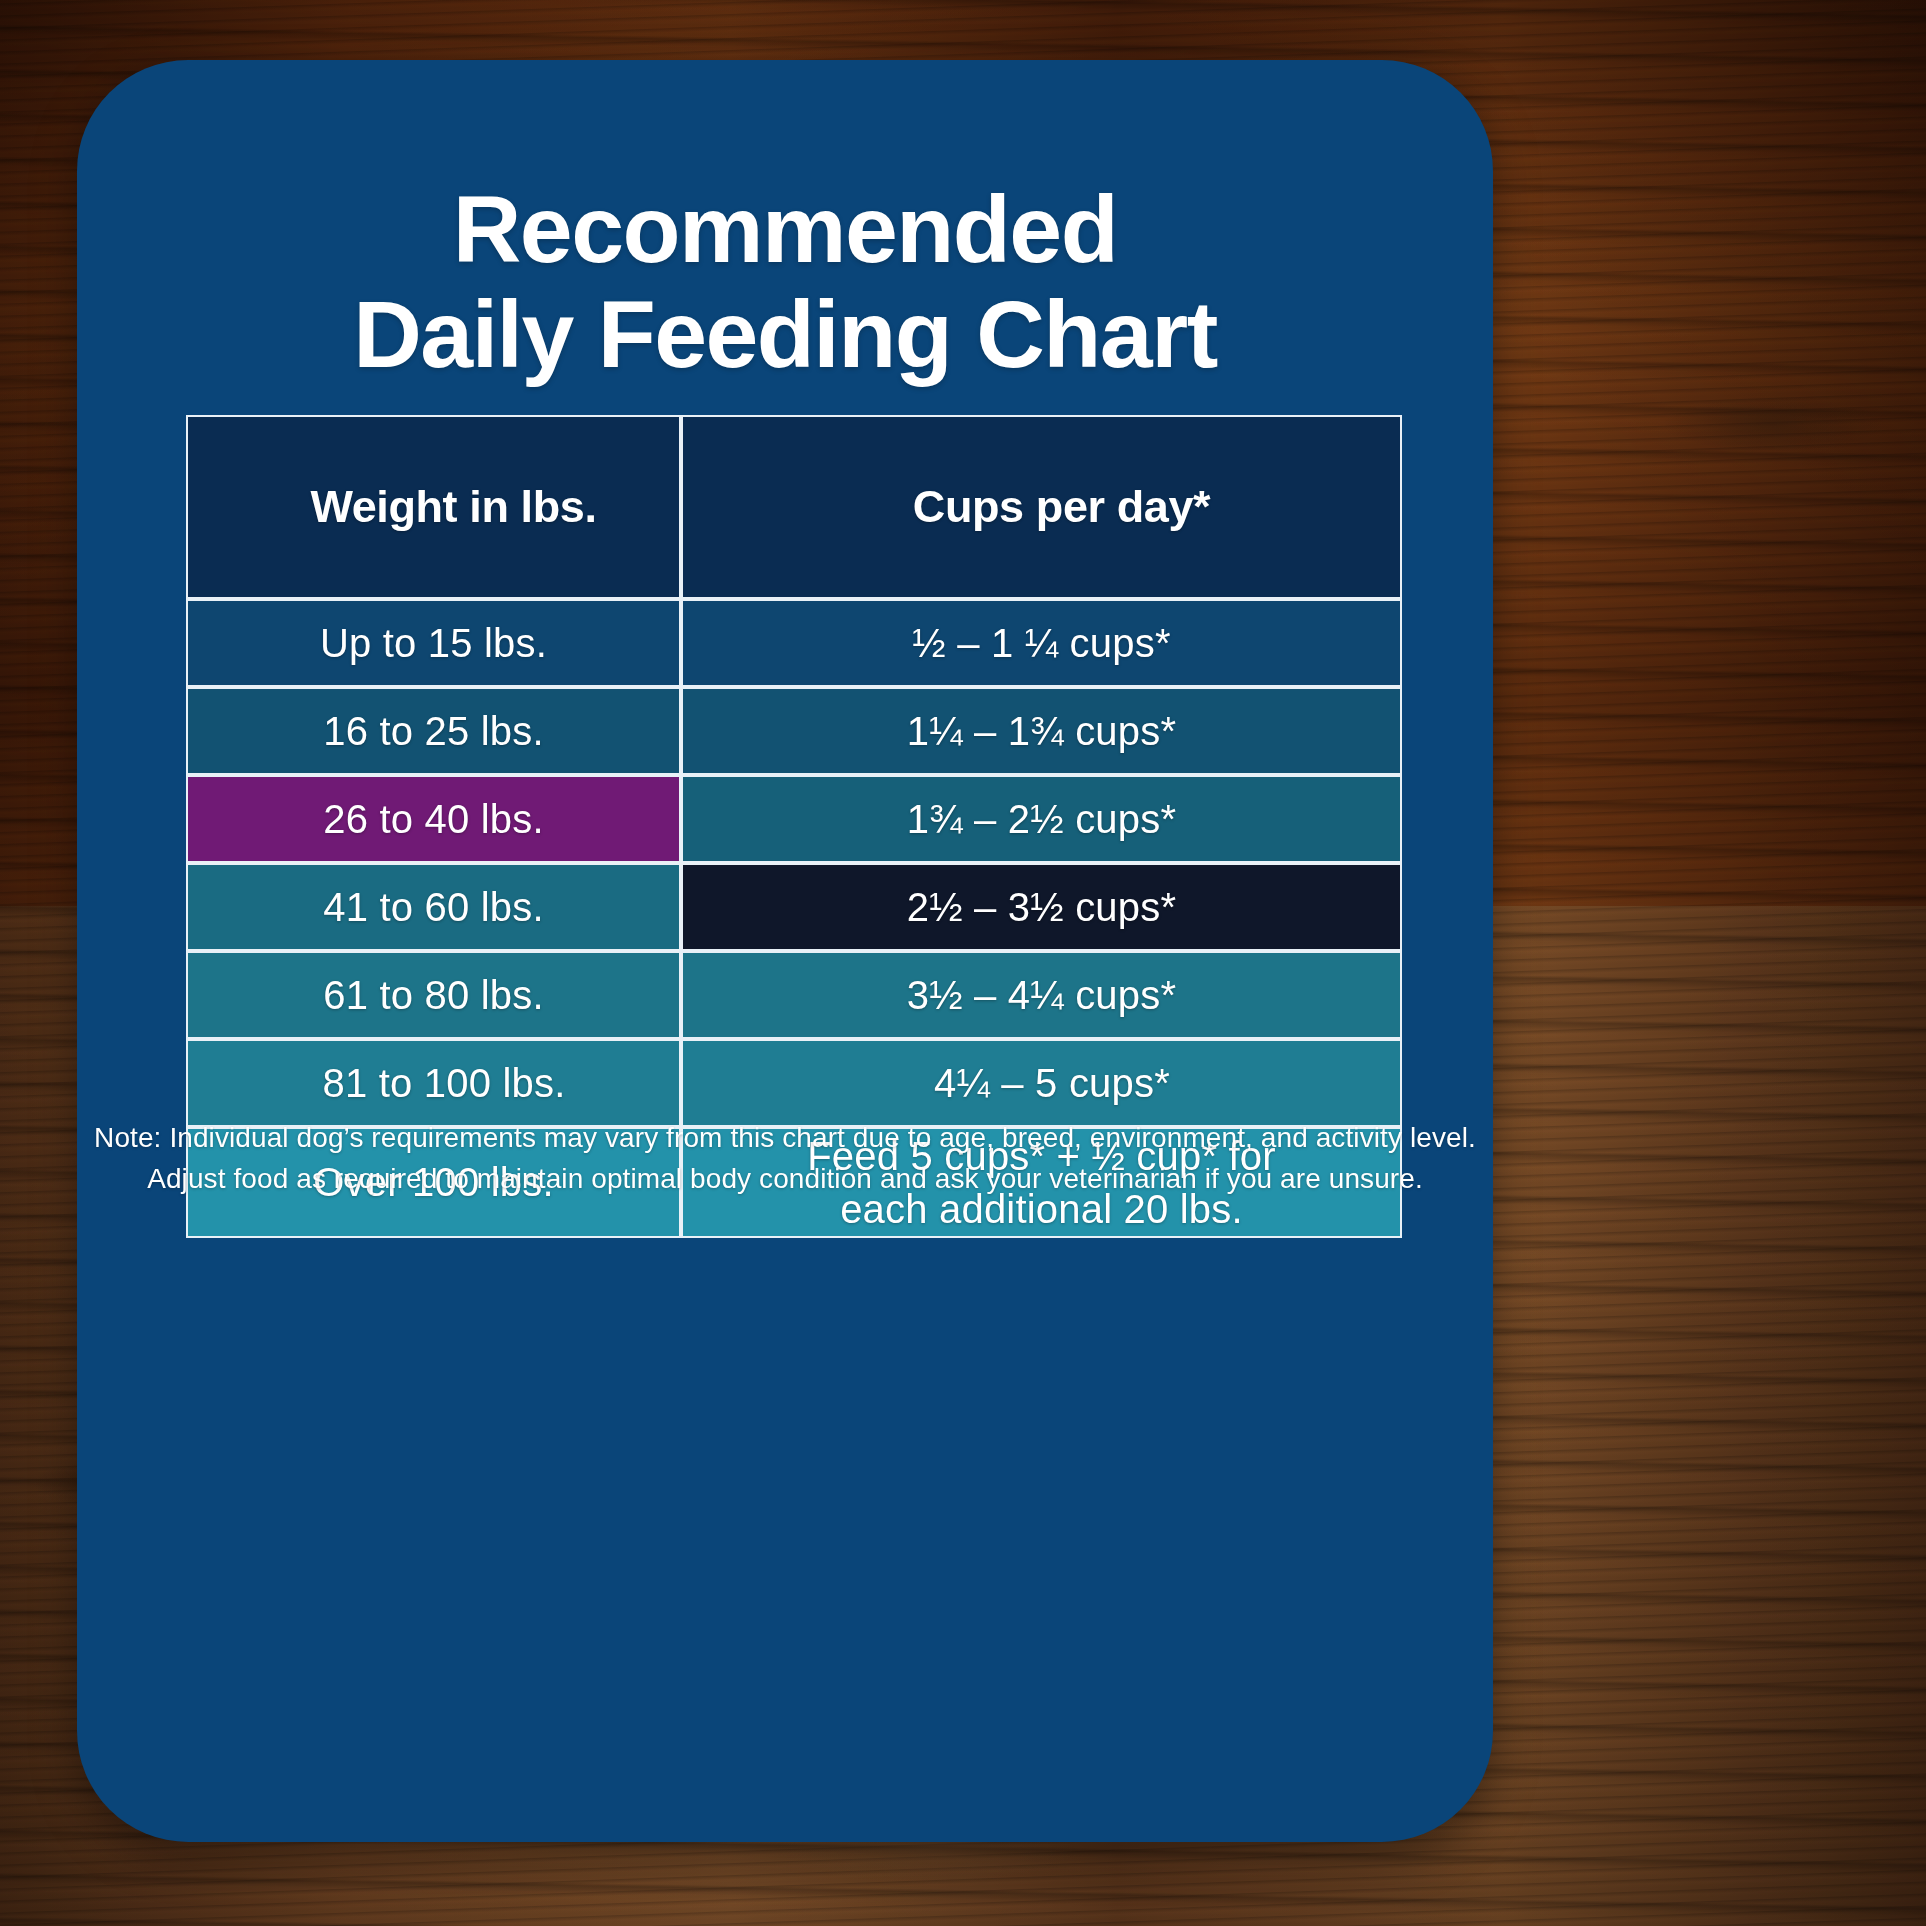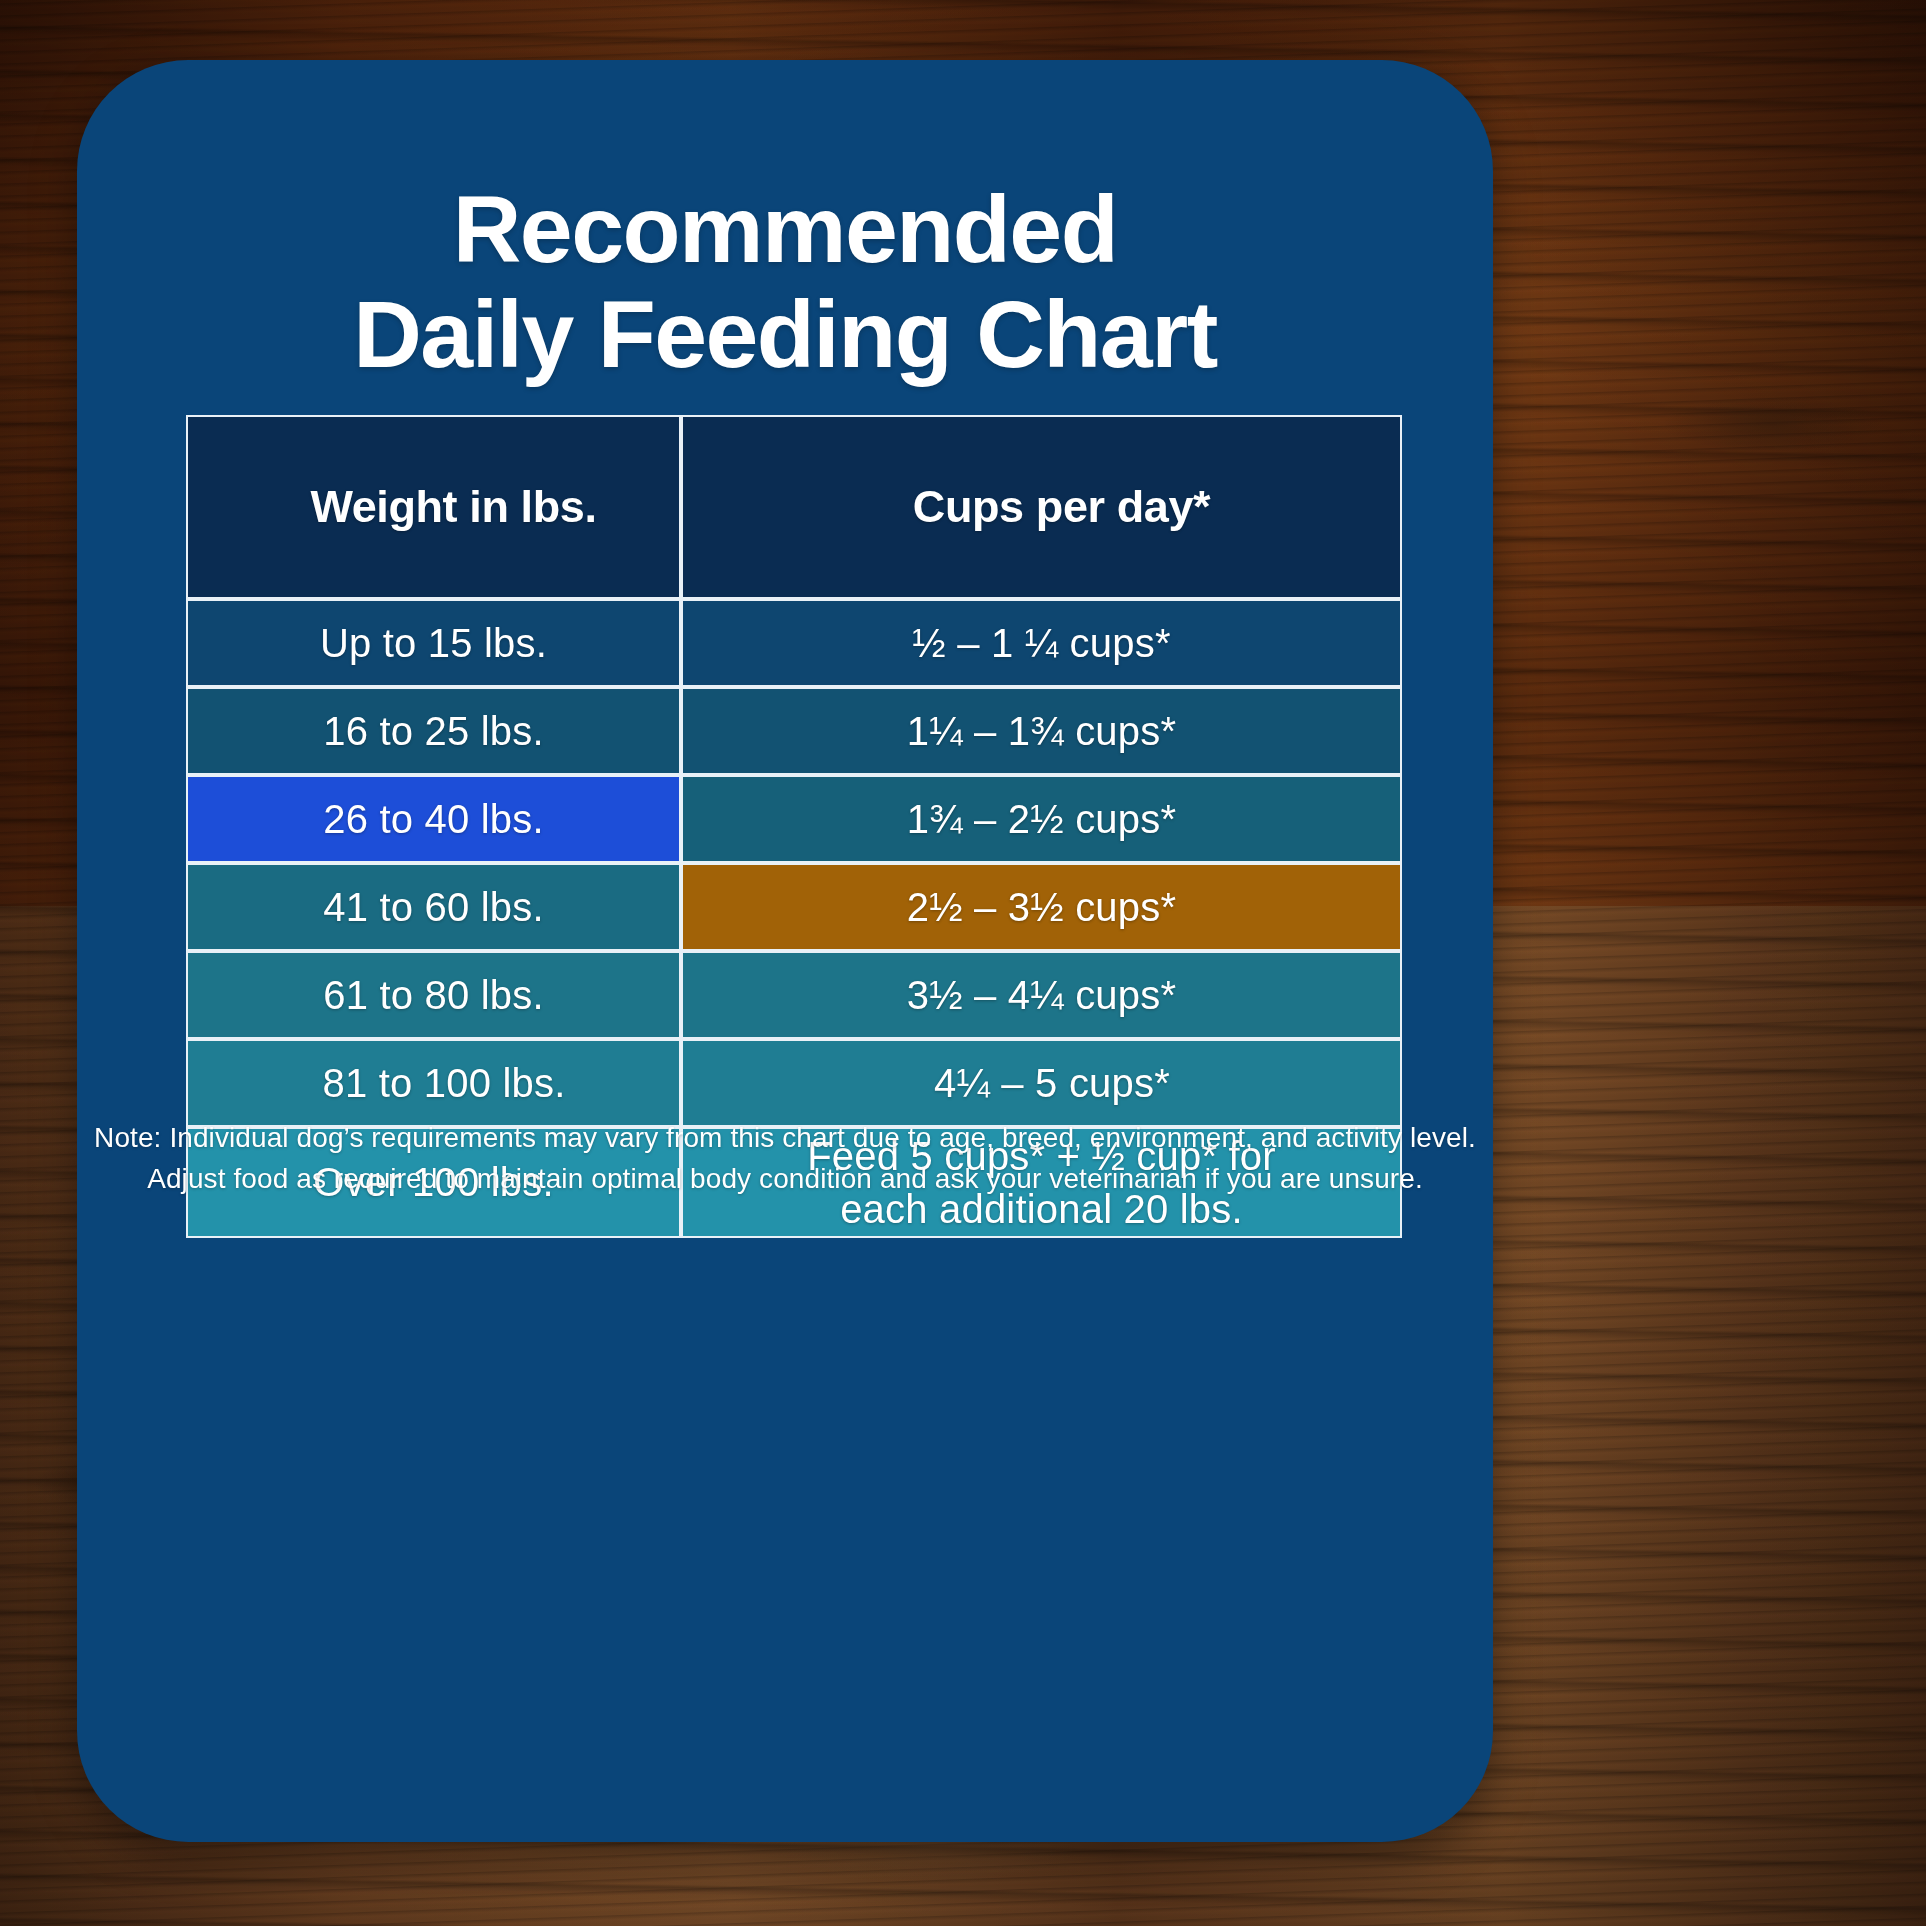--- a/index.html
+++ b/index.html
@@ -214,26 +214,26 @@
     <tbody id="table-body">
         <tr class="r0">
           <td style="background: rgb(14, 70, 112);">Up to 15 lbs.</td>
           <td style="background: rgb(14, 70, 112);">½ – 1 ¼ cups*</td>
         </tr>
         <tr class="r1">
           <td style="background: rgb(18, 82, 114);">16 to 25 lbs.</td>
           <td style="background: rgb(18, 82, 114);">1¼ – 1¾  cups*</td>
         </tr>
         <tr class="r2">
-          <td style="background: #1d4ed8;">26 to 40 lbs.</td>
+          <td style="background: #701a75;">26 to 40 lbs.</td>
           <td style="background: rgb(22, 96, 121);">1¾ – 2½ cups*</td>
         </tr>
         <tr class="r3">
           <td style="background: rgb(26, 107, 130);">41 to 60 lbs.</td>
-          <td style="background: #a16207;">2½ – 3½ cups*</td>
+          <td style="background: #0f172a;">2½ – 3½ cups*</td>
         </tr>
         <tr class="r4">
           <td style="background: rgb(29, 116, 137);">61 to 80 lbs.</td>
           <td style="background: rgb(29, 116, 137);">3½ – 4¼ cups*</td>
         </tr>
         <tr class="r5">
           <td style="background: rgb(31, 125, 147);">81 to 100 lbs.</td>
           <td style="background: rgb(31, 125, 147);">4¼ – 5 cups*</td>
         </tr>
         <tr class="r6 tall">

